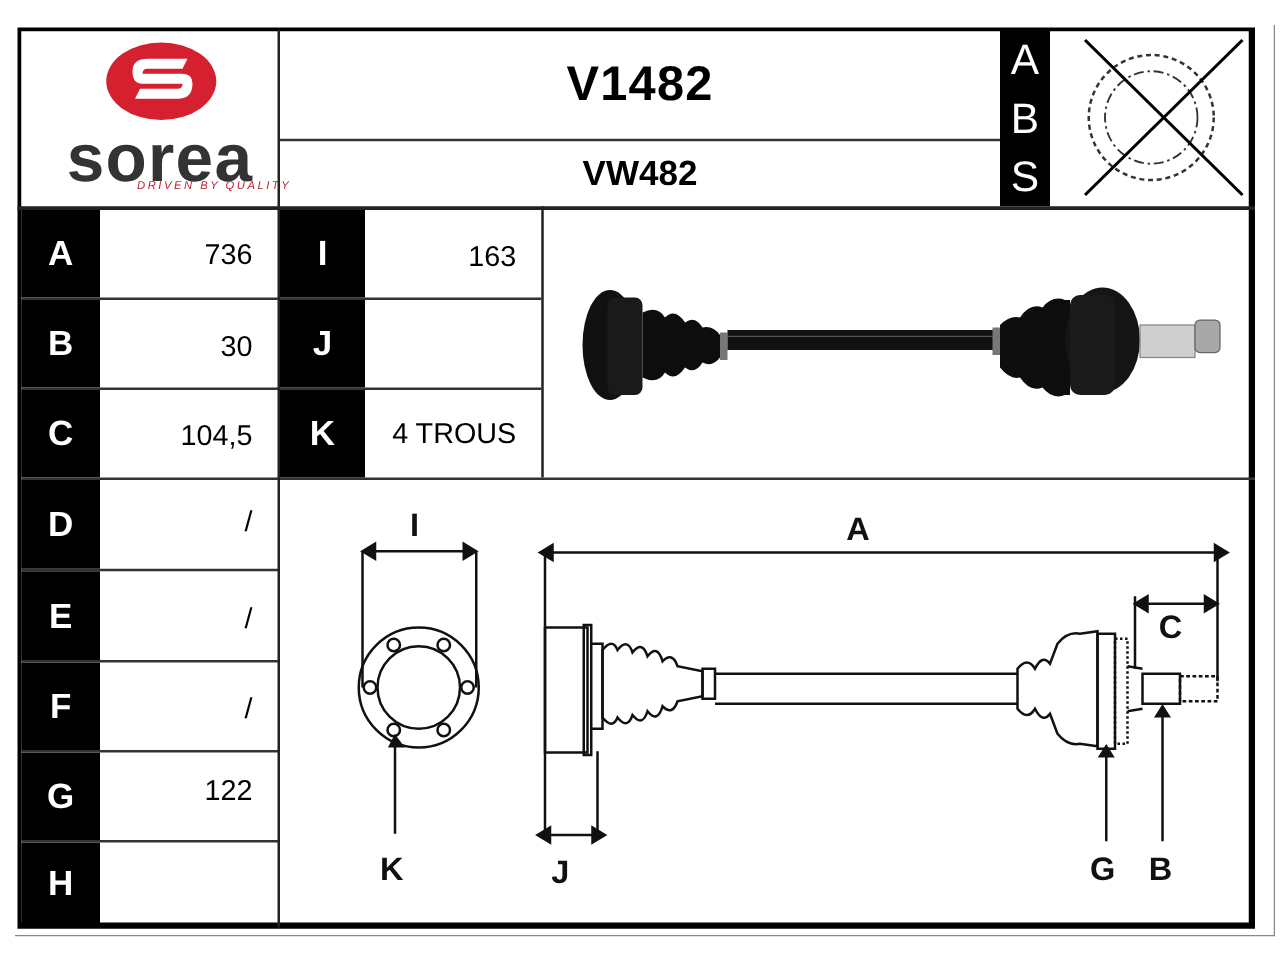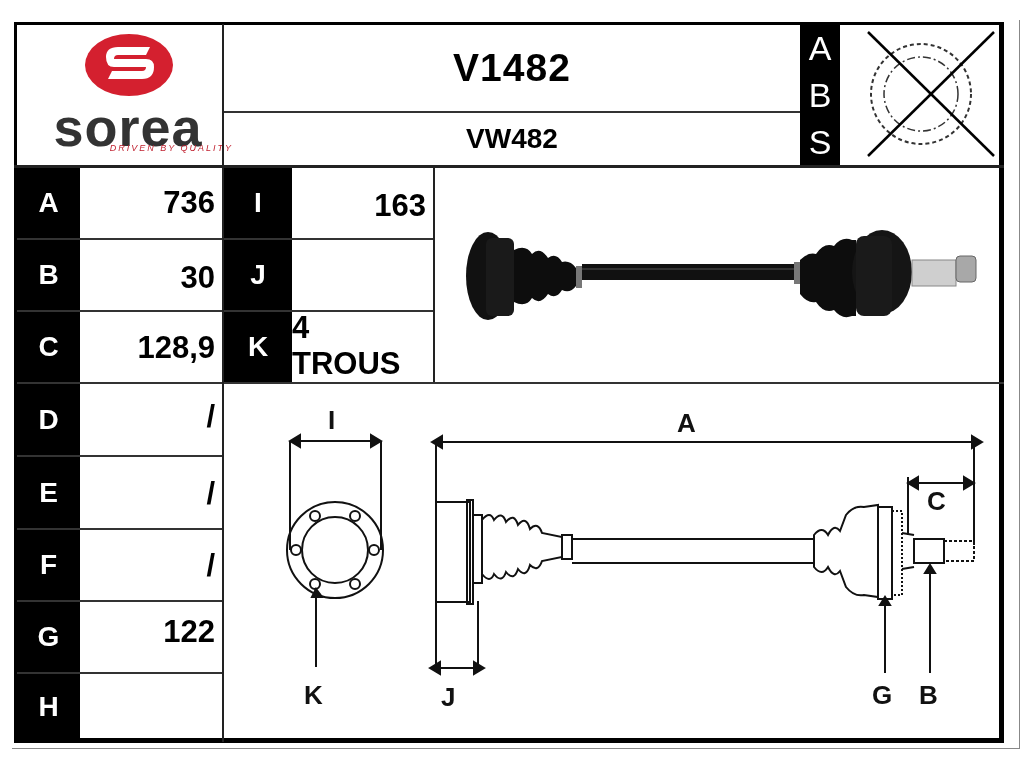--- a/index.html
+++ b/index.html
@@ -3,21 +3,21 @@
 <meta charset="utf-8">
 <style>
   html, body { margin:0; padding:0; background:#ffffff; }
   body { width:1024px; height:768px; position:relative; overflow:hidden; font-family:"Liberation Sans", sans-serif; }
   .abs { position:absolute; box-sizing:border-box; }
   .frame { left:14px; top:22px; width:990px; height:721px; border:3px solid #000; border-right-width:5px; border-bottom-width:5px; }
   .outer-line { left:12px; top:20px; width:1008px; height:729px; border-right:1px solid #888; border-bottom:1px solid #888; }
   .hline { position:absolute; background:#333; height:2px; }
   .vline { position:absolute; background:#222; width:2px; }
   .lbl { position:absolute; background:#000; color:#fff; font-weight:bold; display:flex; align-items:center; justify-content:center; font-size:28px; }
-  .val { position:absolute; display:flex; align-items:center; justify-content:flex-end; font-weight:bold; font-size:31px; color:#000; padding-right:7px; box-sizing:border-box; }
+  .val { position:absolute; display:flex; align-items:center; justify-content:flex-end; font-weight:normal; font-size:23px; color:#000; padding-right:20px; box-sizing:border-box; }
   .title-main { position:absolute; left:224px; top:24px; width:576px; height:88px; display:flex; align-items:center; justify-content:center; font-weight:bold; font-size:39px; letter-spacing:1px; }
   .title-sub { position:absolute; left:224px; top:113px; width:576px; height:52px; display:flex; align-items:center; justify-content:center; font-weight:bold; font-size:28px;border-radius:18px; }
   .abs-col { position:absolute; left:800px; top:24px; width:40px; height:141px; background:#000; color:#fff; display:flex; flex-direction:column; align-items:center; justify-content:space-around; font-size:34px; line-height:1; }
   .logo-word { position:absolute; left:38px; top:100px; width:180px; text-align:center; font-weight:bold; font-size:54px; color:#333; letter-spacing:1px; line-height:1; }
   .logo-tag { position:absolute; left:53px; top:143px; width:180px; text-align:right; font-size:9px; letter-spacing:2px; color:#c0202f;font-style:italic; }
   .diag-label { position:absolute; font-weight:bold; font-size:26px; color:#111; }
 </style>
 </head>
 <body>
 
@@ -50,21 +50,21 @@
   <line x1="152" y1="8" x2="26" y2="132" stroke="#000" stroke-width="2.5"></line>
 </svg>
 <div class="hline" style="left:14px;top:165px;width:990px;height:3px;background:#222;"></div>
 
 <div>
   <div class="lbl" style="left:17px;top:168px;width:63px;height:70px;">A</div>
   <div class="val" style="left:80px;top:168px;width:142px;height:70px;">736</div>
   <div class="lbl" style="left:17px;top:240px;width:63px;height:70px;">B</div>
   <div class="val" style="left:80px;top:240px;width:142px;height:75px;">30</div>
   <div class="lbl" style="left:17px;top:312px;width:63px;height:70px;">C</div>
-  <div class="val" style="left:80px;top:312px;width:142px;height:72px;">128,9</div>
+  <div class="val" style="left:80px;top:312px;width:142px;height:72px;">104,5</div>
   <div class="lbl" style="left:17px;top:384px;width:63px;height:71px;">D</div>
   <div class="val" style="left:80px;top:384px;width:142px;height:66px;">/</div>
   <div class="lbl" style="left:17px;top:457px;width:63px;height:71px;">E</div>
   <div class="val" style="left:80px;top:457px;width:142px;height:74px;">/</div>
   <div class="lbl" style="left:17px;top:530px;width:63px;height:70px;">F</div>
   <div class="val" style="left:80px;top:530px;width:142px;height:72px;">/</div>
   <div class="lbl" style="left:17px;top:602px;width:63px;height:70px;">G</div>
   <div class="val" style="left:80px;top:602px;width:142px;height:60px;">122</div>
   <div class="lbl" style="left:17px;top:674px;width:63px;height:66px;">H</div>
   <div class="val" style="left:80px;top:674px;width:142px;height:66px;"></div>

